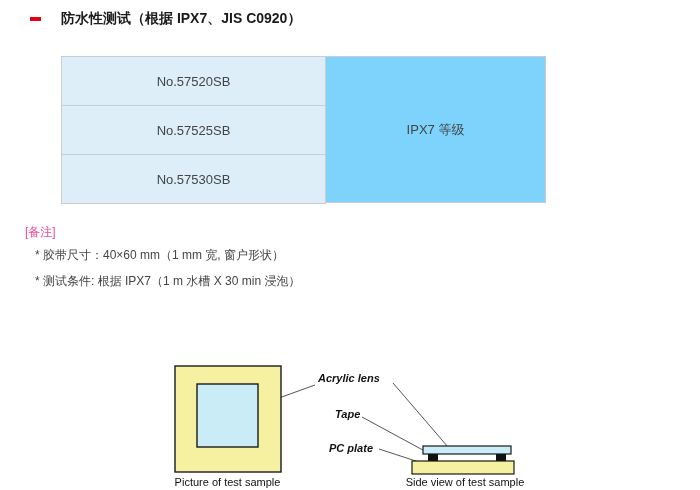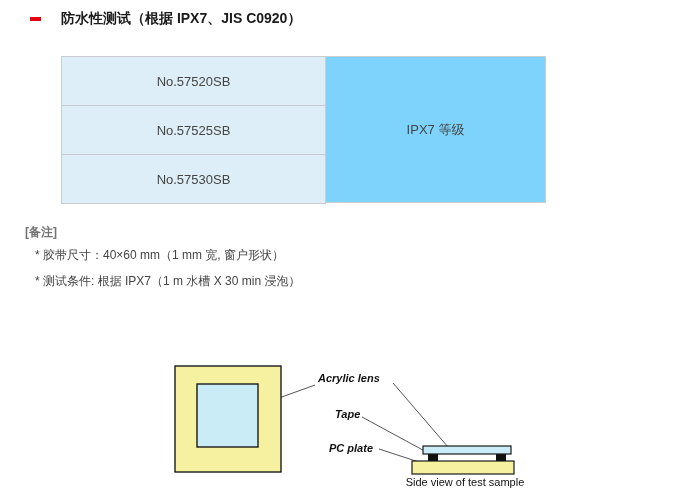--- a/index.html
+++ b/index.html
@@ -75,23 +75,22 @@
 
   
   .notes {
     position: absolute;
     left: 25px;
     top: 222px;
     width: 600px;
   }
   .notes-header {
     font-size: 12px;
-    color: #737373;
+    color: #ec4899;
     line-height: 20px;
-    font-weight: bold;
   }
   .note-item {
     font-size: 12px;
     color: #444;
     line-height: 26px;
     padding-left: 10px;
     white-space: nowrap;
   }
 
   
@@ -166,16 +165,17 @@
       <rect x="412" y="103" width="102" height="13" stroke="#1a1a1a" stroke-width="1.2" fill="#f5f1a0"></rect>
       <rect x="428" y="96" width="10" height="7" fill="#111"></rect>
       <rect x="496" y="96" width="10" height="7" fill="#111"></rect>
       <rect x="423" y="88" width="88" height="8" stroke="#1a1a1a" stroke-width="1.2" fill="#c9ecf6"></rect>
     </svg>
 
     <div class="dlabel lbl-acrylic">Acrylic lens</div>
     <div class="dlabel lbl-tape">Tape</div>
     <div class="dlabel lbl-pc">PC plate</div>
 
+    <div class="dcaption cap-left">Picture of test sample</div>
     <div class="dcaption cap-right">Side view of test sample</div>
   </div>
 
 </div>
 
 </body></html>

